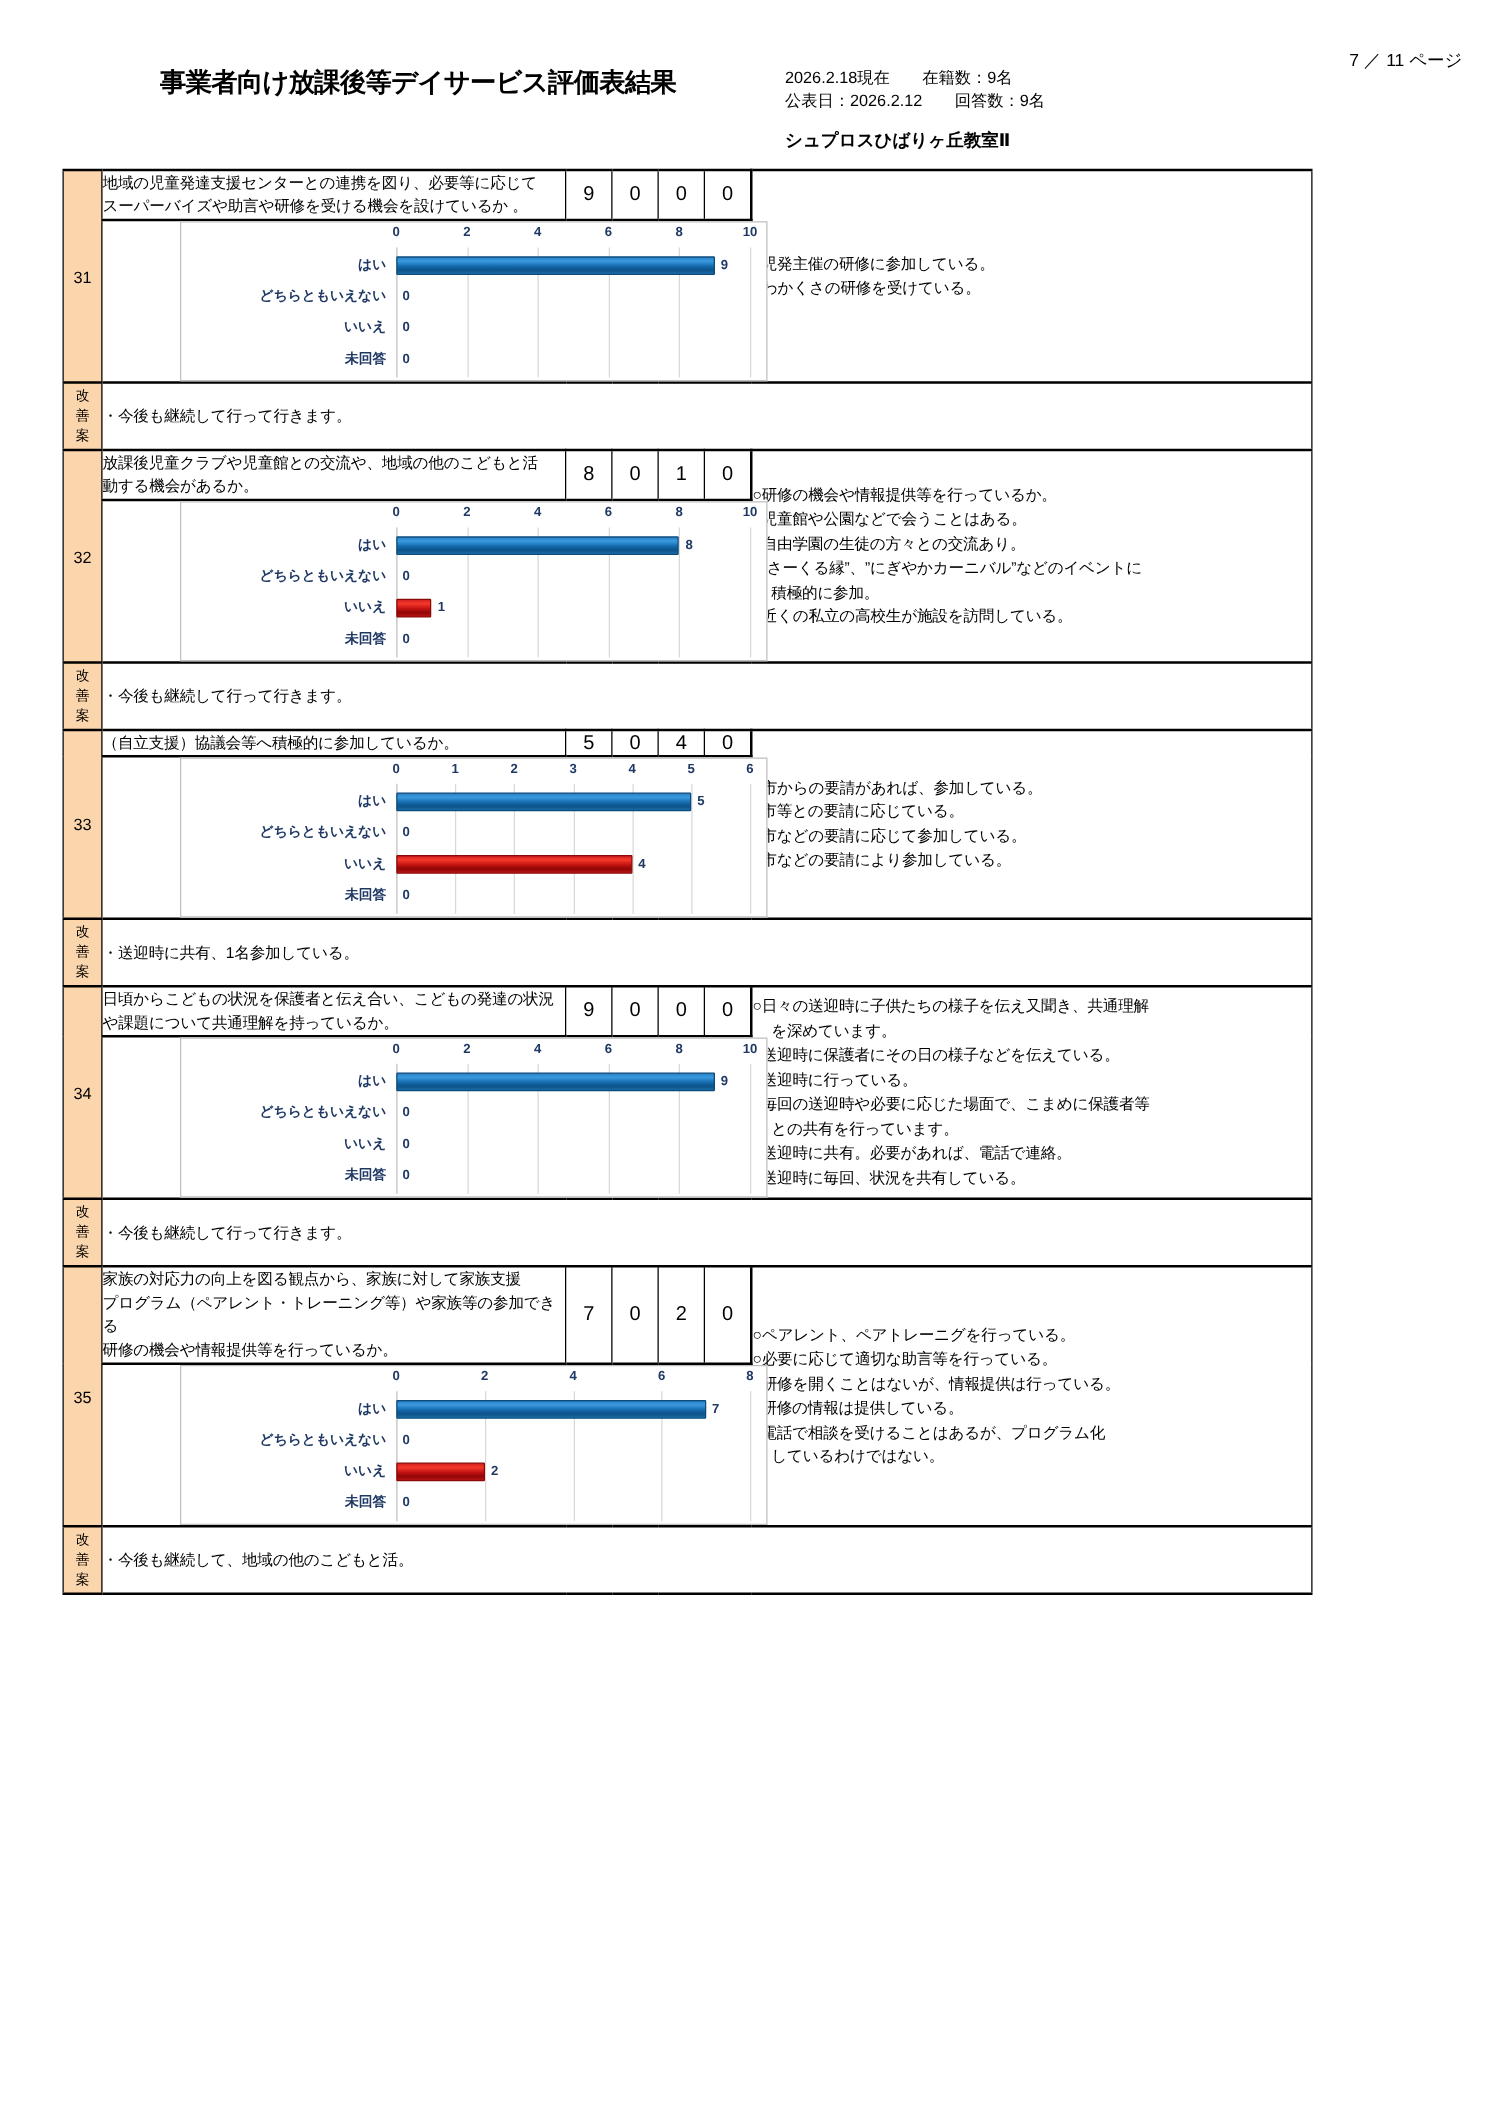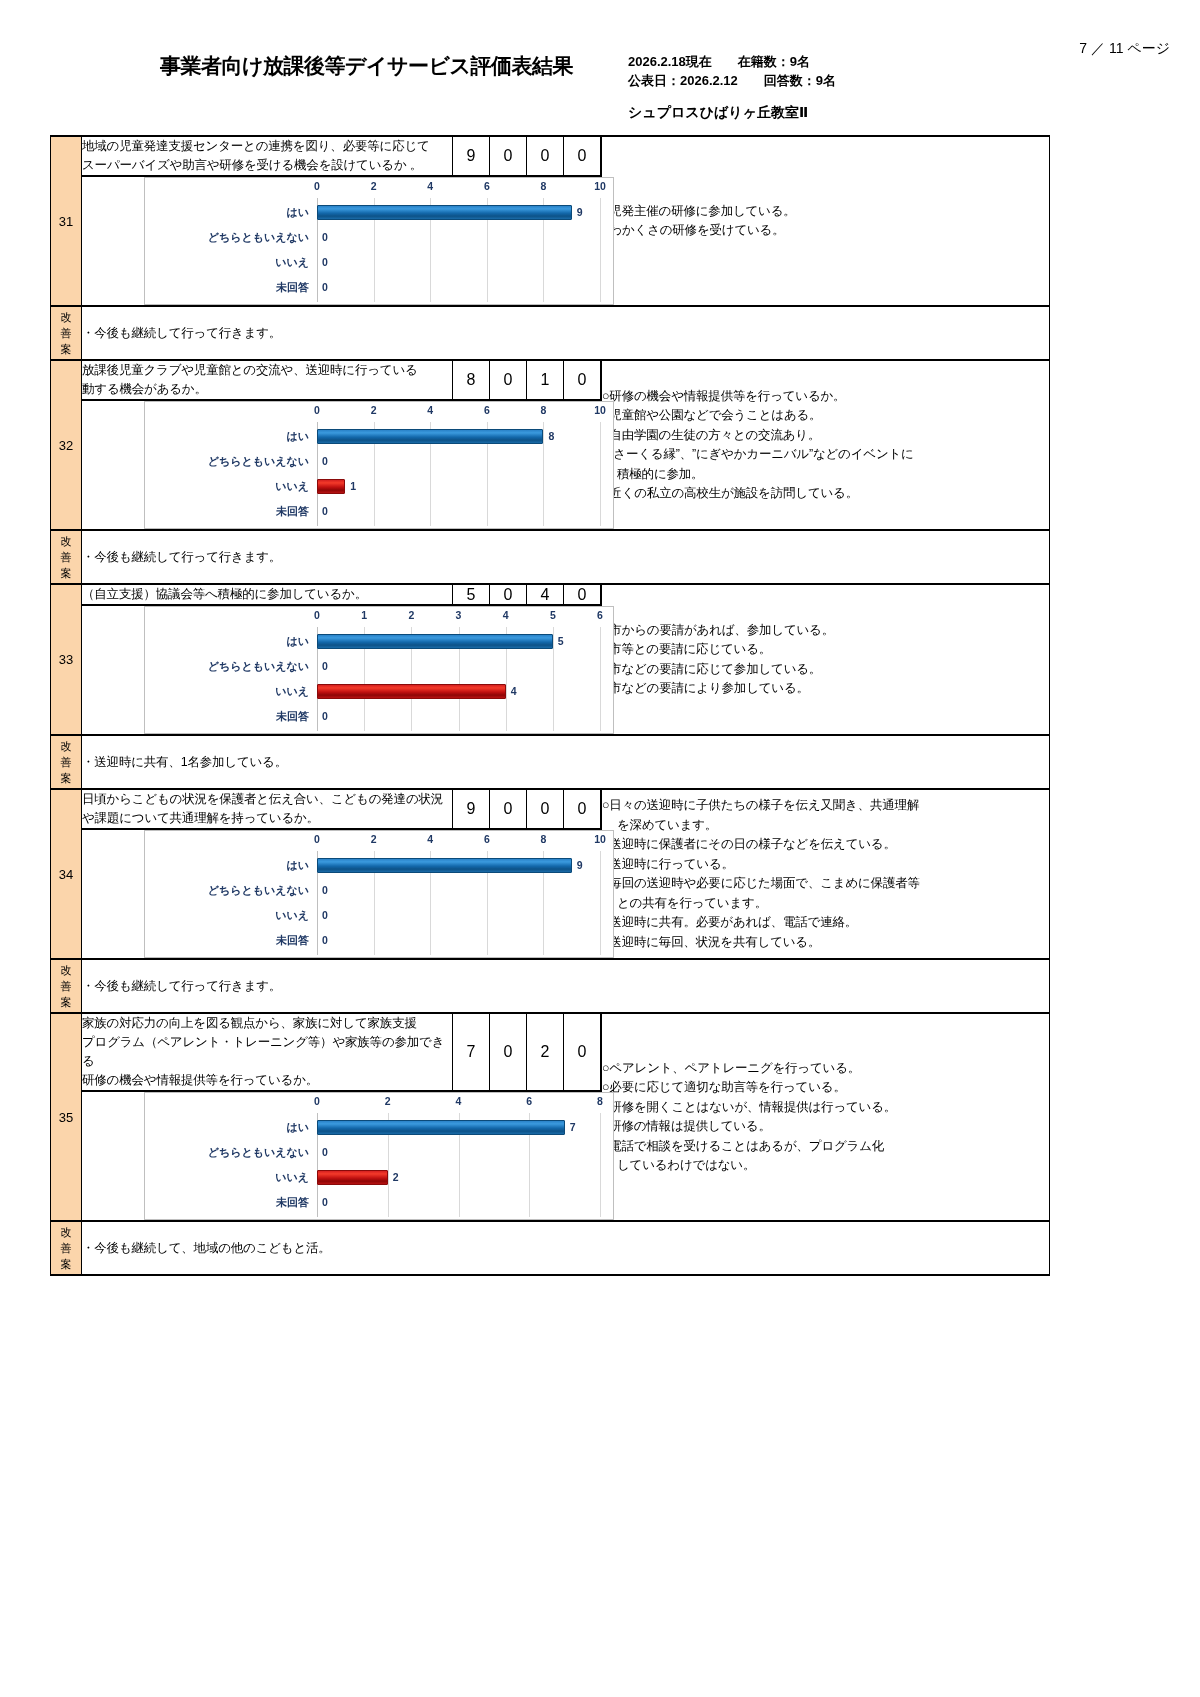--- a/index.html
+++ b/index.html
@@ -22,28 +22,27 @@
     height: 110px;
   }
   .doc-title {
     position: absolute;
     left: 128px;
     top: 52px;
     font-size: 21px;
     font-weight: bold;
     letter-spacing: -0.5px;
     white-space: nowrap;
-    margin-left: 32px;
   }
   .meta-block {
     position: absolute;
     left: 628px;
     top: 52px;
     font-size: 13px;
-    font-weight: bold;
+    font-weight: normal;
     line-height: 19px;
     white-space: nowrap;
   }
   .meta-row span.meta-gap { display: inline-block; width: 26px; }
   .facility-name {
     position: absolute;
     left: 628px;
     top: 104px;
     font-size: 14px;
     font-weight: bold;
@@ -284,21 +283,21 @@
         <td class="idx-cell kaizen">
           <span class="kchar">改</span>
           <span class="kchar">善</span>
           <span class="kchar">案</span>
         </td>
         <td class="kaizen-text" colspan="6">・今後も継続して行って行きます。</td>
       </tr>
       <tr class="q-row">
         <td class="idx-cell" rowspan="2">32</td>
         <td class="q-text">
-          <div>放課後児童クラブや児童館との交流や、送迎時に行っている</div>
+          <div>放課後児童クラブや児童館との交流や、地域の他のこどもと活</div>
           <div>動する機会があるか。</div>
         </td>
         <td class="num-cell">8</td>
         <td class="num-cell">0</td>
         <td class="num-cell">1</td>
         <td class="num-cell last">0</td>
         <td class="comment-cell" rowspan="2">
           <div class="cline">○研修の機会や情報提供等を行っているか。</div>
           <div class="cline">○児童館や公園などで会うことはある。</div>
           <div class="cline">○自由学園の生徒の方々との交流あり。</div>

